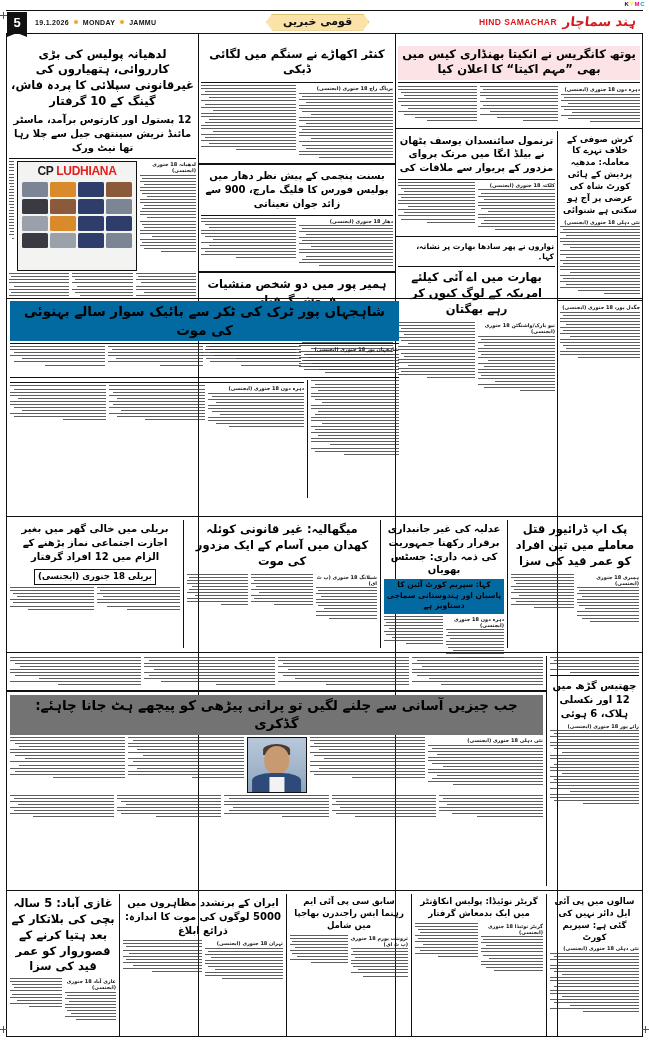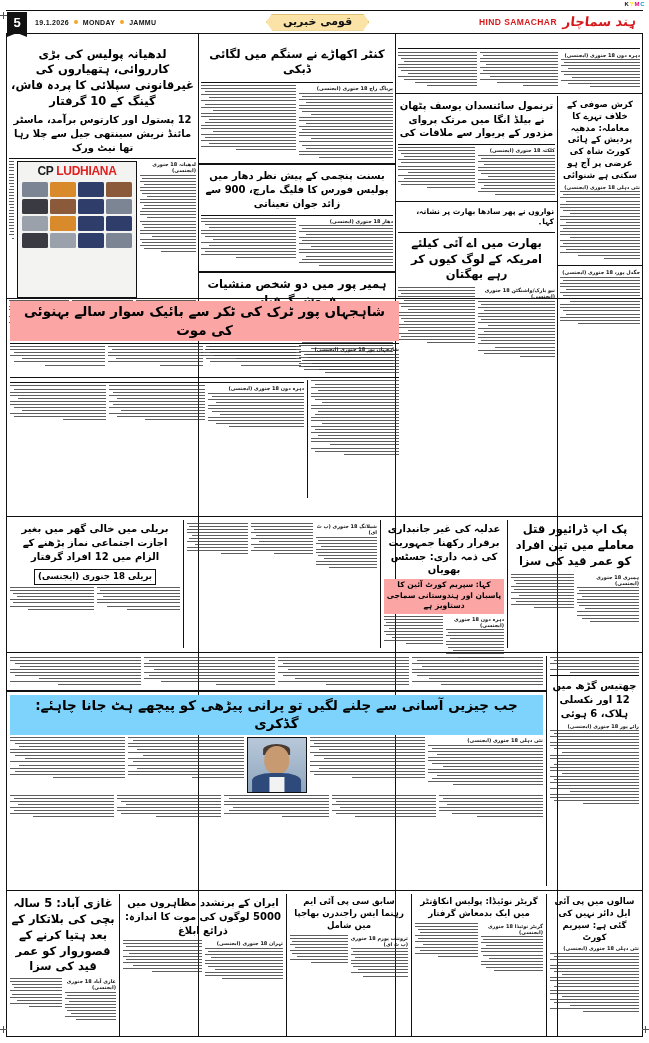--- a/index.html
+++ b/index.html
@@ -71,22 +71,22 @@
     text-align:center;line-height:1.38;color:#000;letter-spacing:-.2px;
     padding:1px 1px 2px 1px;
   }
   .hl.xl{font-size:13.5px}
   .hl.lg{font-size:11.5px}
   .hl.md{font-size:10px}
   .hl.sm{font-size:8.6px}
   .hl.xs{font-size:7.6px}
   .hl.boxed{border:1px solid #111;padding:1px 3px;display:inline-block;}
   .hl-band{background:#fbe3e6;}
-  .hl-blue{background:#fca5a5;}
-  .hl-yel{background:#7dd3fc;}
+  .hl-blue{background:#0369a1;}
+  .hl-yel{background:#737373;}
 
   .cols{display:flex;direction:rtl;gap:3px;}
   .col{flex:1;min-width:0;}
 
   
   .txt{direction:rtl;}
   .txt i{
     display:block;height:1px;background:#3a3a3a;margin:0 0 2.05px 0;opacity:.82;
   }
   .txt i.s1{width:100%}
@@ -161,20 +161,21 @@
     </div>
   </div>
 
   <div class="grid">
 
     <div class="zone" style="flex:0 0 246px;">
 
       <div style="display:flex;direction:rtl;flex:0 0 auto;">
         <div style="flex:1;min-width:0;">
           <div class="art">
+            <div class="hl lg hl-band">یوتھ کانگریس نے انکیتا بھنڈاری کیس میں بھی ”مہم اکیتا“ کا اعلان کیا</div>
             <div class="hline"></div>
             <div class="cols" style="padding-top:1px;">
               <div class="col">
                 <div class="lead">دہرہ دون 18 جنوری (ایجنسی)</div>
                 <div class="txt">
                   <i class="s1"></i>
                     <i class="s2"></i>
                     <i class="s1"></i>
                     <i class="s3"></i>
                     <i class="s1"></i>
@@ -582,21 +583,21 @@
                 <i class="s1"></i>
                 <i class="s5"></i>
                 <i class="s1"></i>
                 <i class="s2"></i>
                 <i class="s1"></i>
                 <i class="s3"></i>
                 <i class="s6"></i>
             </div>
           </div>
 
-          <div class="photo adphoto" style="flex:0 0 120px;height:137px;">
+          <div class="photo adphoto" style="flex:0 0 120px;height:110px;">
             <div class="ad-title">
               <span class="cp">CP</span>
               <span class="ld">LUDHIANA</span>
             </div>
             <div class="guns">
               <div class="gun g-brown"></div>
               <div class="gun g-navy"></div>
               <div class="gun g-orange"></div>
               <div class="gun g-steel"></div>
               <div class="gun g-steel"></div>
@@ -922,20 +923,21 @@
               <i class="s1"></i>
               <i class="s6"></i>
           </div>
         </div>
       </div>
     </div>
 
     <div class="vline"></div>
 
     <div style="flex:0 0 190px;min-width:0;padding:1px 3px;">
+      <div class="hl lg">میگھالیہ: غیر قانونی کوئلہ کھدان میں آسام کے ایک مزدور کی موت</div>
       <div class="cols" style="margin-top:2px;">
         <div class="col">
           <div class="lead">شیلانگ 18 جنوری (پ ٹ ای)</div>
           <div class="txt">
             <i class="s1"></i>
               <i class="s2"></i>
               <i class="s1"></i>
               <i class="s3"></i>
               <i class="s1"></i>
               <i class="s1"></i>

